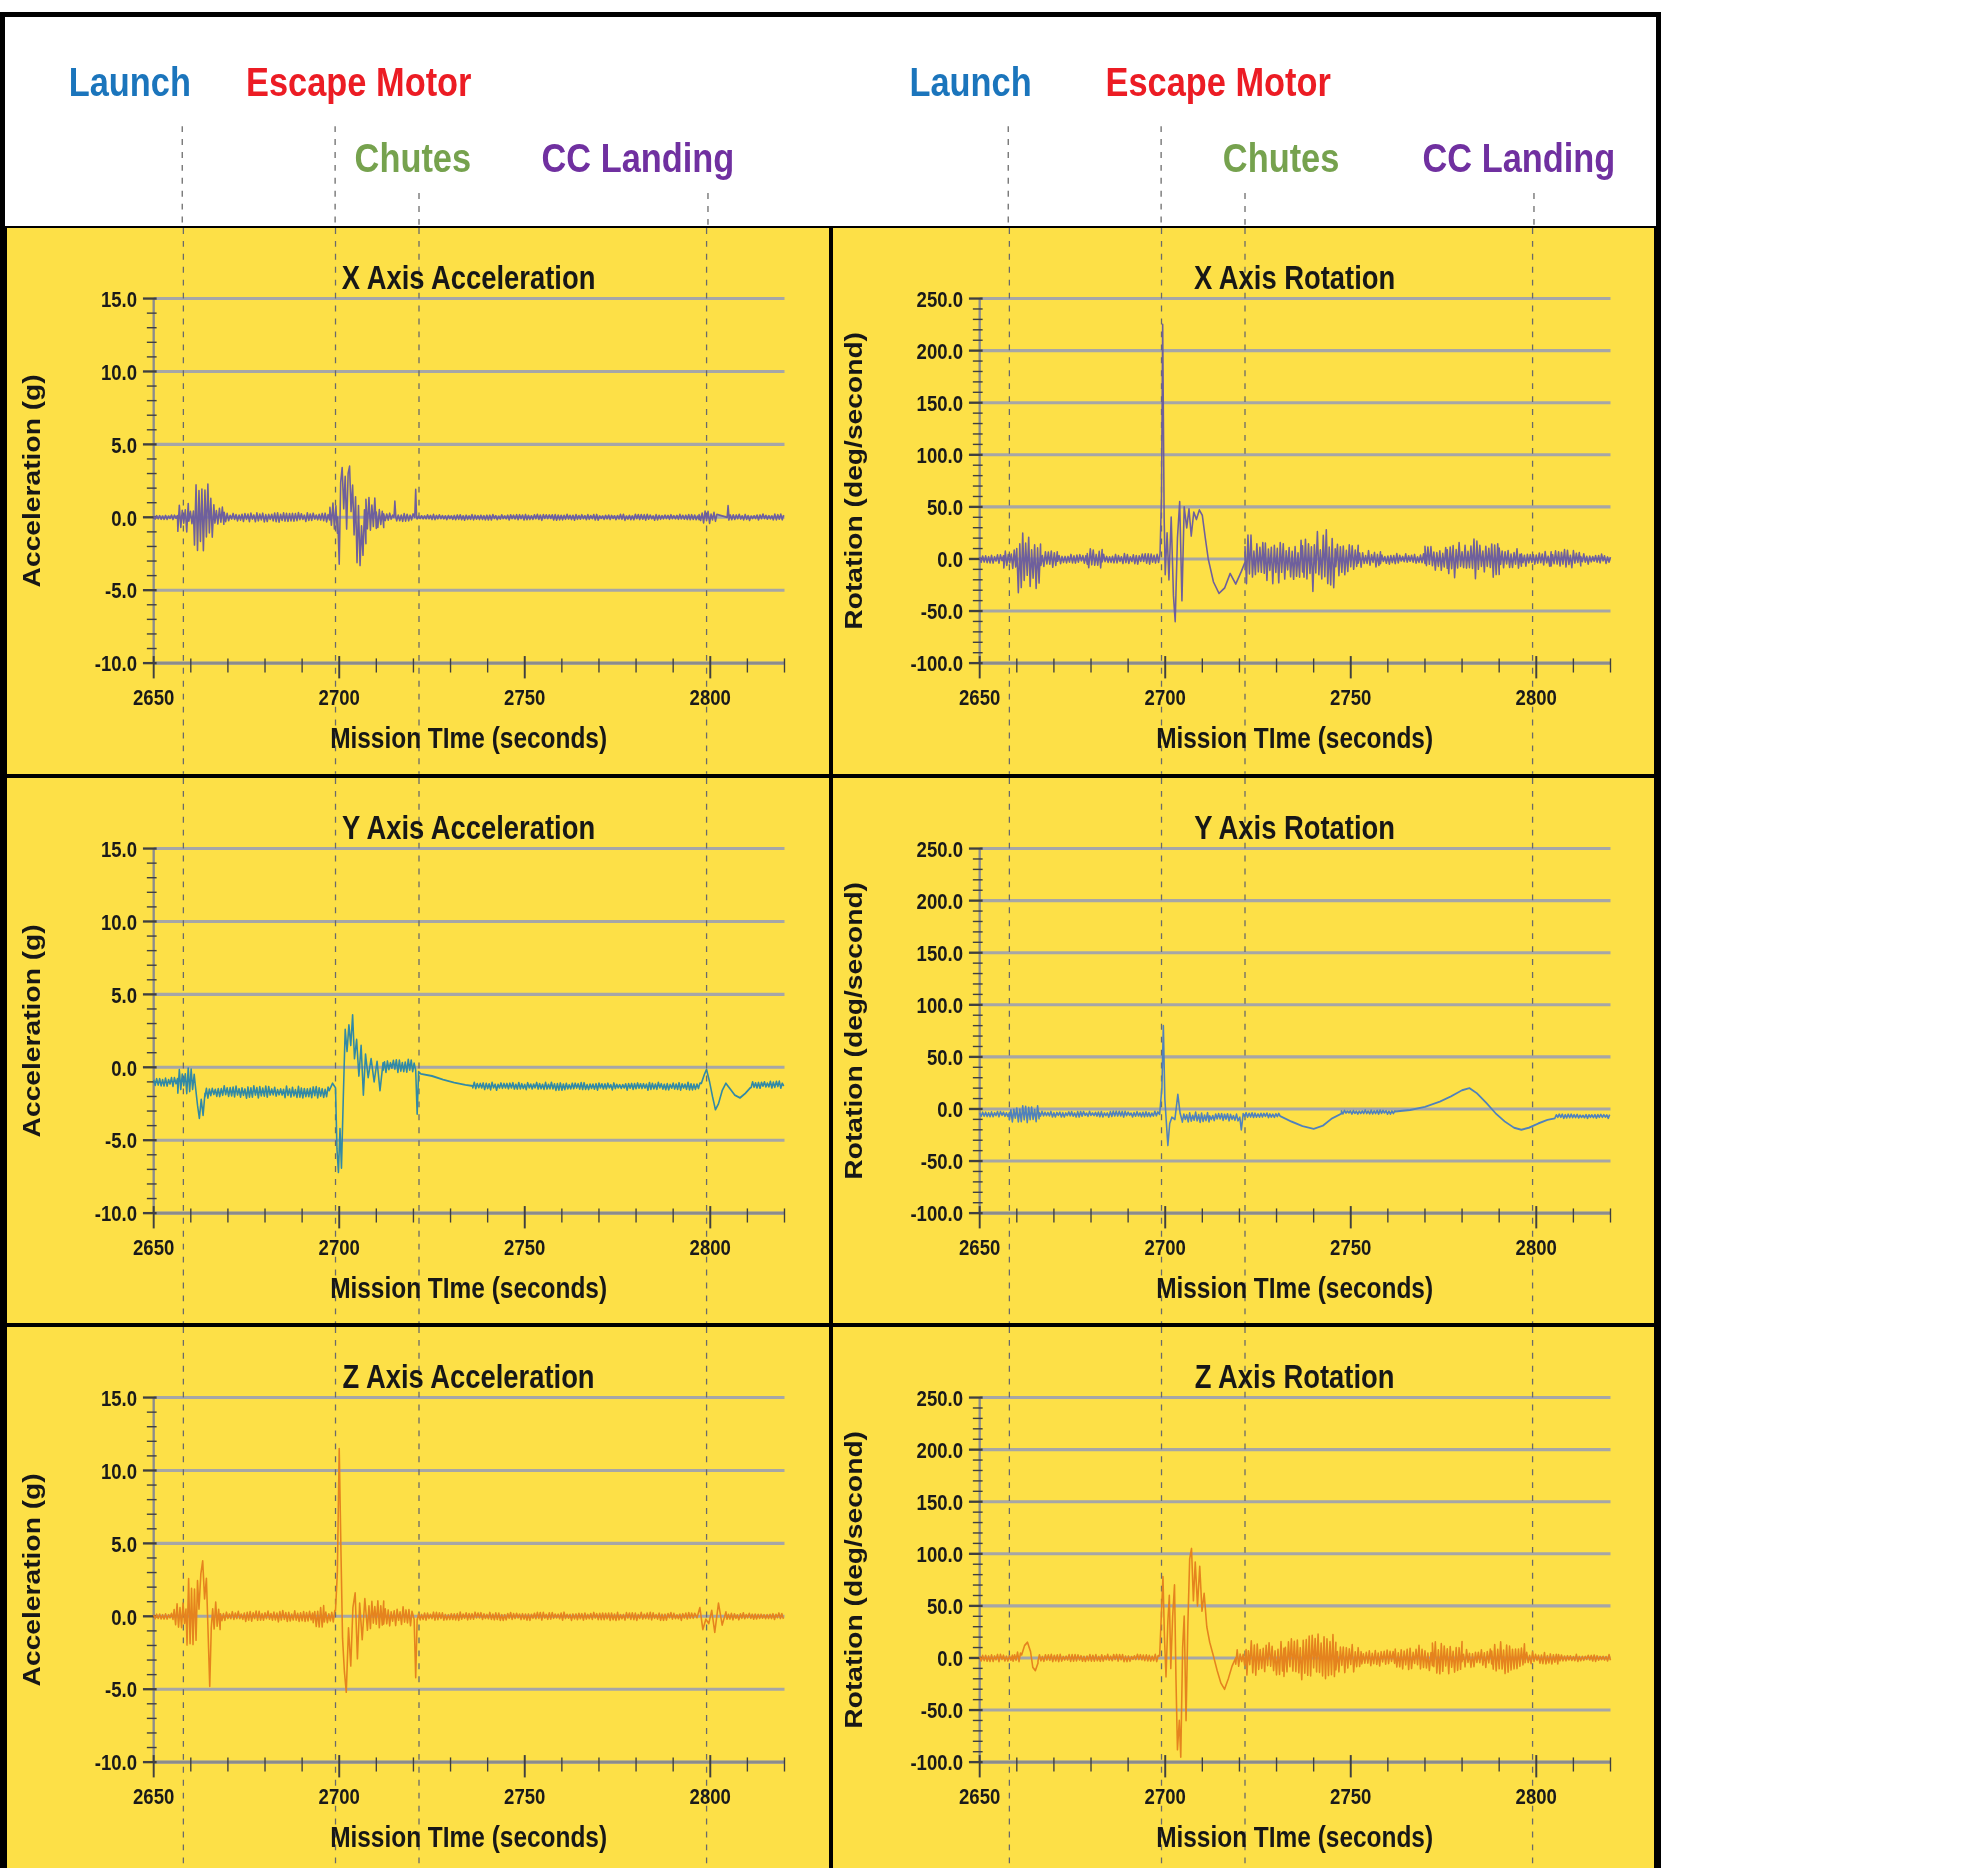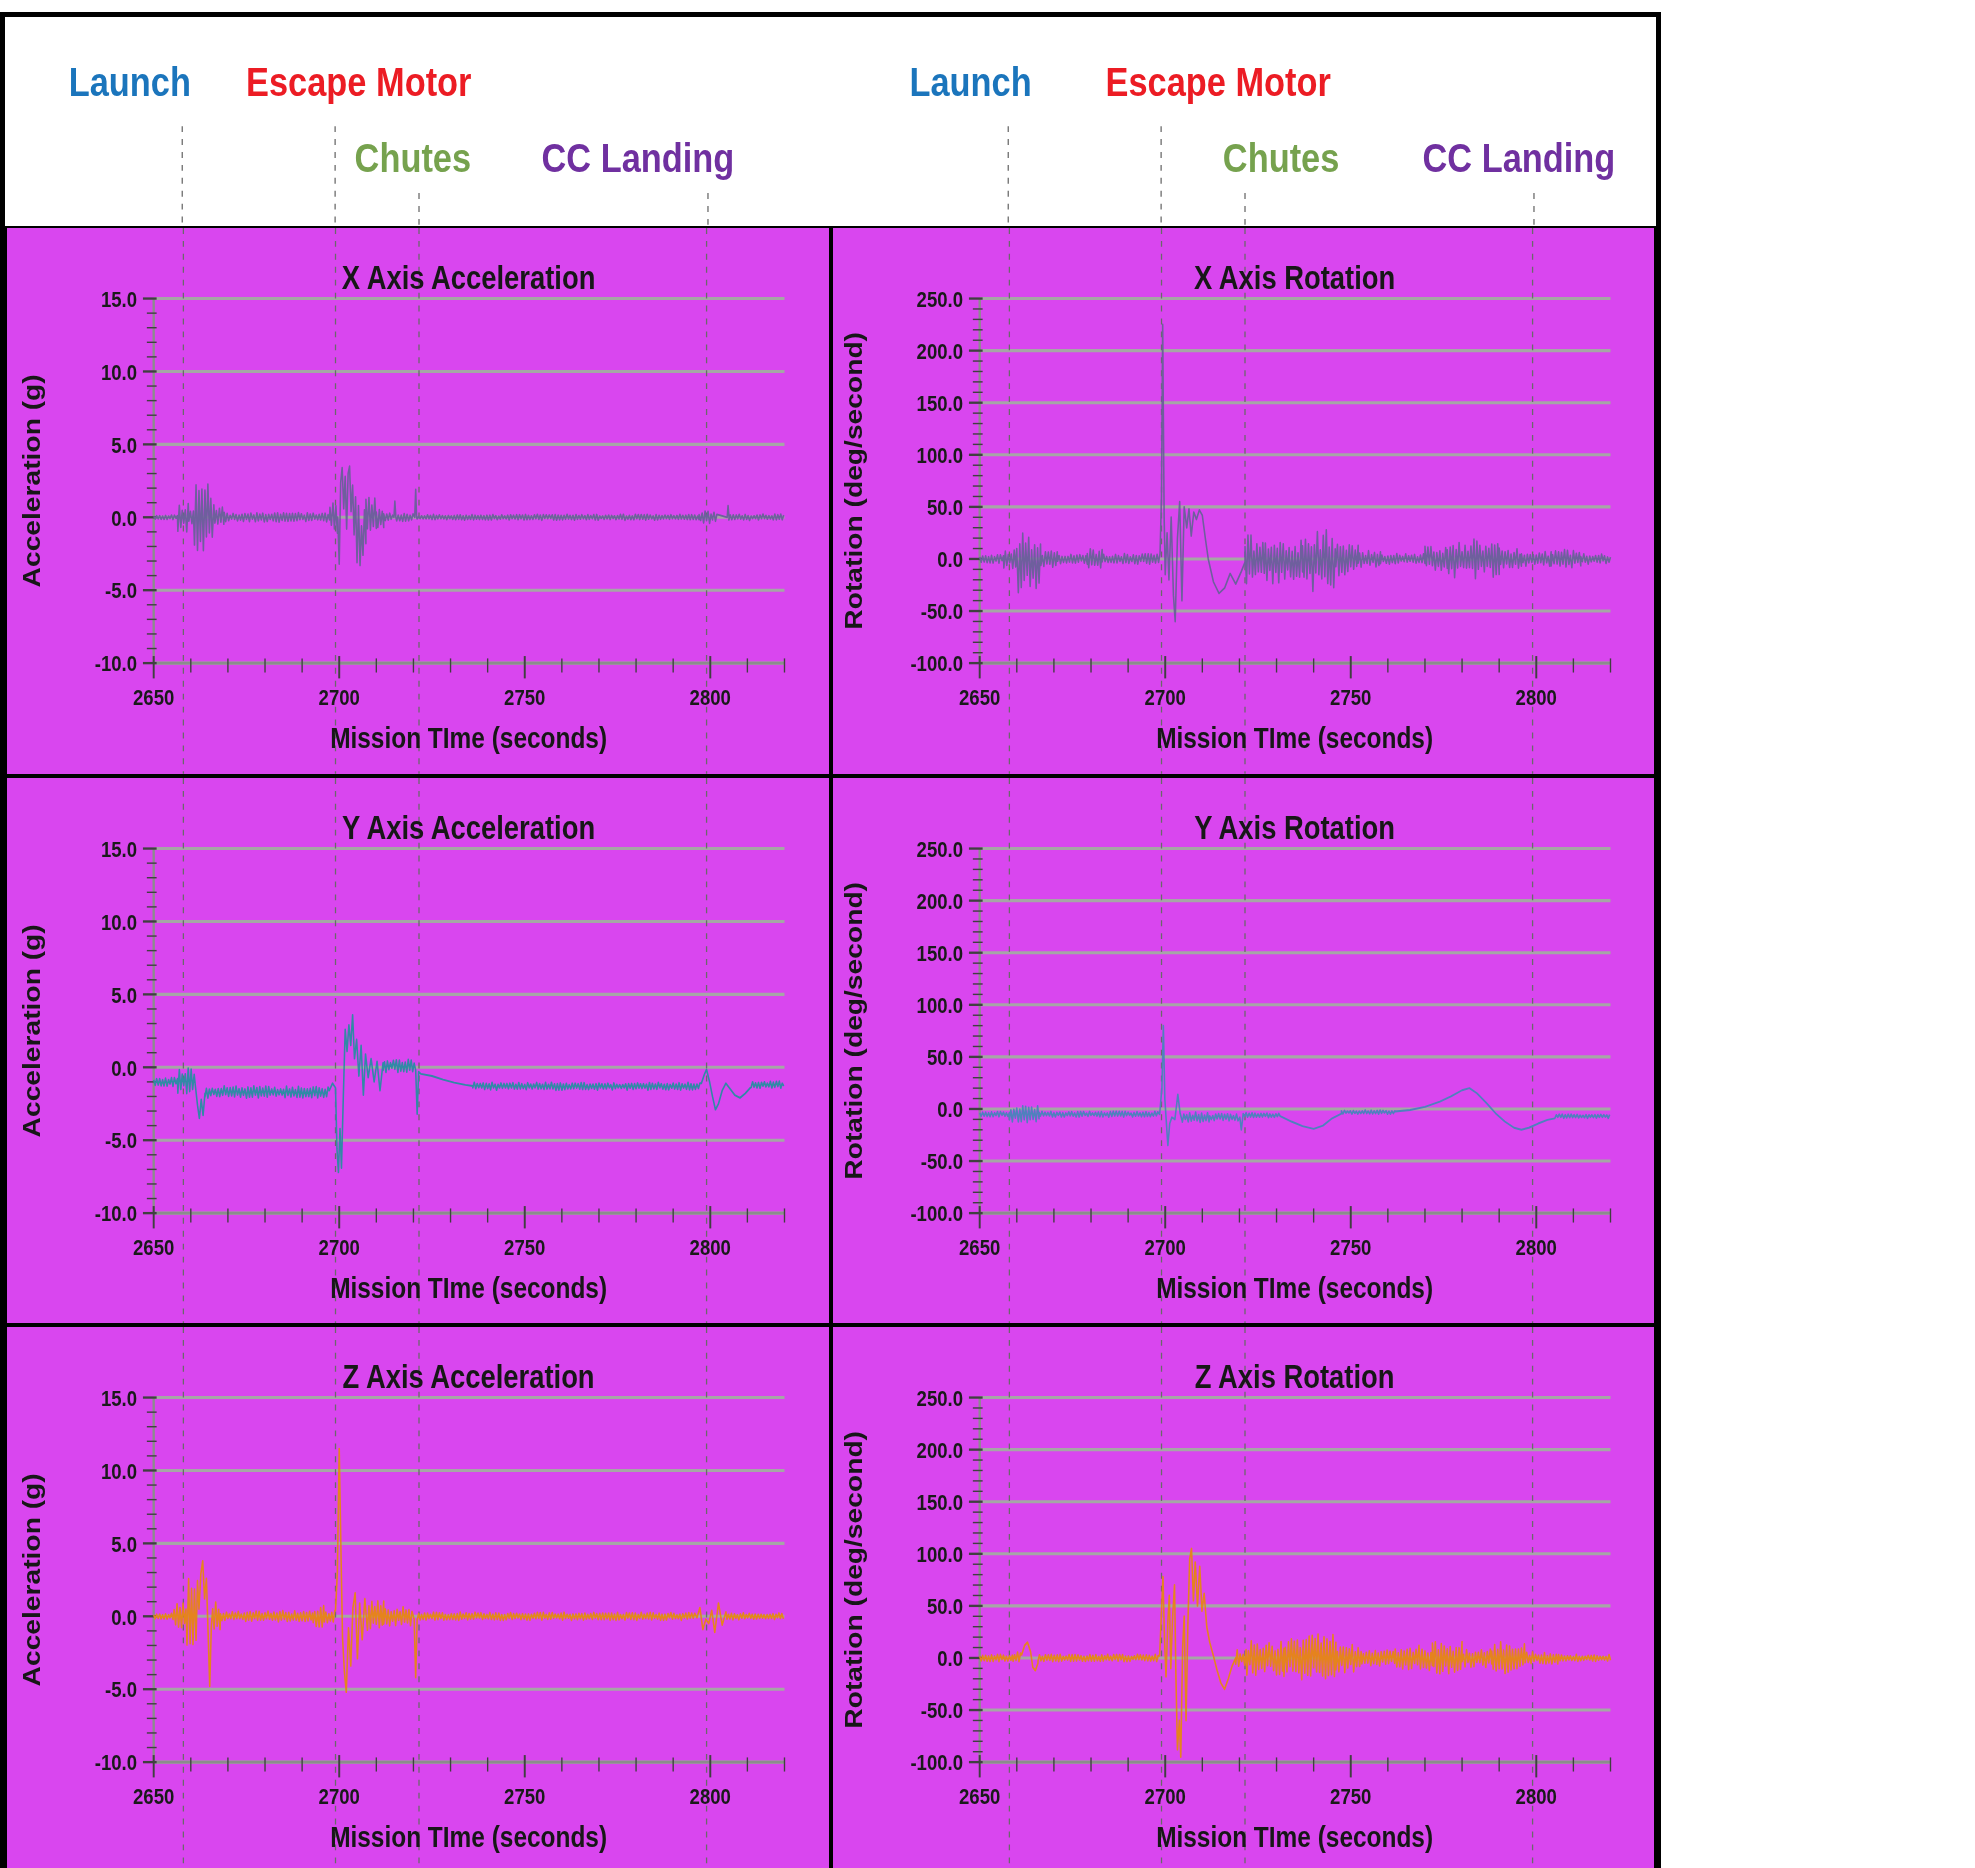--- a/index.html
+++ b/index.html
@@ -10,21 +10,21 @@
     font-family:"Liberation Sans", sans-serif;
     margin-top:12px;
   }
   .header-row { height:209px; display:flex; }
   .header-row svg { width:50%; height:100%; display:block; }
   .grid {
     flex:1; display:grid;
     grid-template-columns:1fr 1fr;
     grid-template-rows:1fr 1fr 1fr;
   }
-  .cell { border:2.3px solid #000; box-sizing:border-box; background:#d946ef; }
+  .cell { border:2.3px solid #000; box-sizing:border-box; background:#fde047; }
   .cell svg { width:100%; height:100%; display:block; }
   .evt { font-size:35px; font-weight:bold; text-anchor:middle; }
   .c-title  { font-size:28px; font-weight:bold; text-anchor:middle; fill:#171717; }
   .c-xlabel { font-size:25px; font-weight:bold; text-anchor:middle; fill:#171717; }
   .c-ylabel { font-size:24px; font-weight:bold; text-anchor:middle; fill:#171717; }
   .tick-label { font:bold 19px "Liberation Sans", sans-serif; fill:#1a1a1a; }
 </style>
 </head>
 <body>
 

